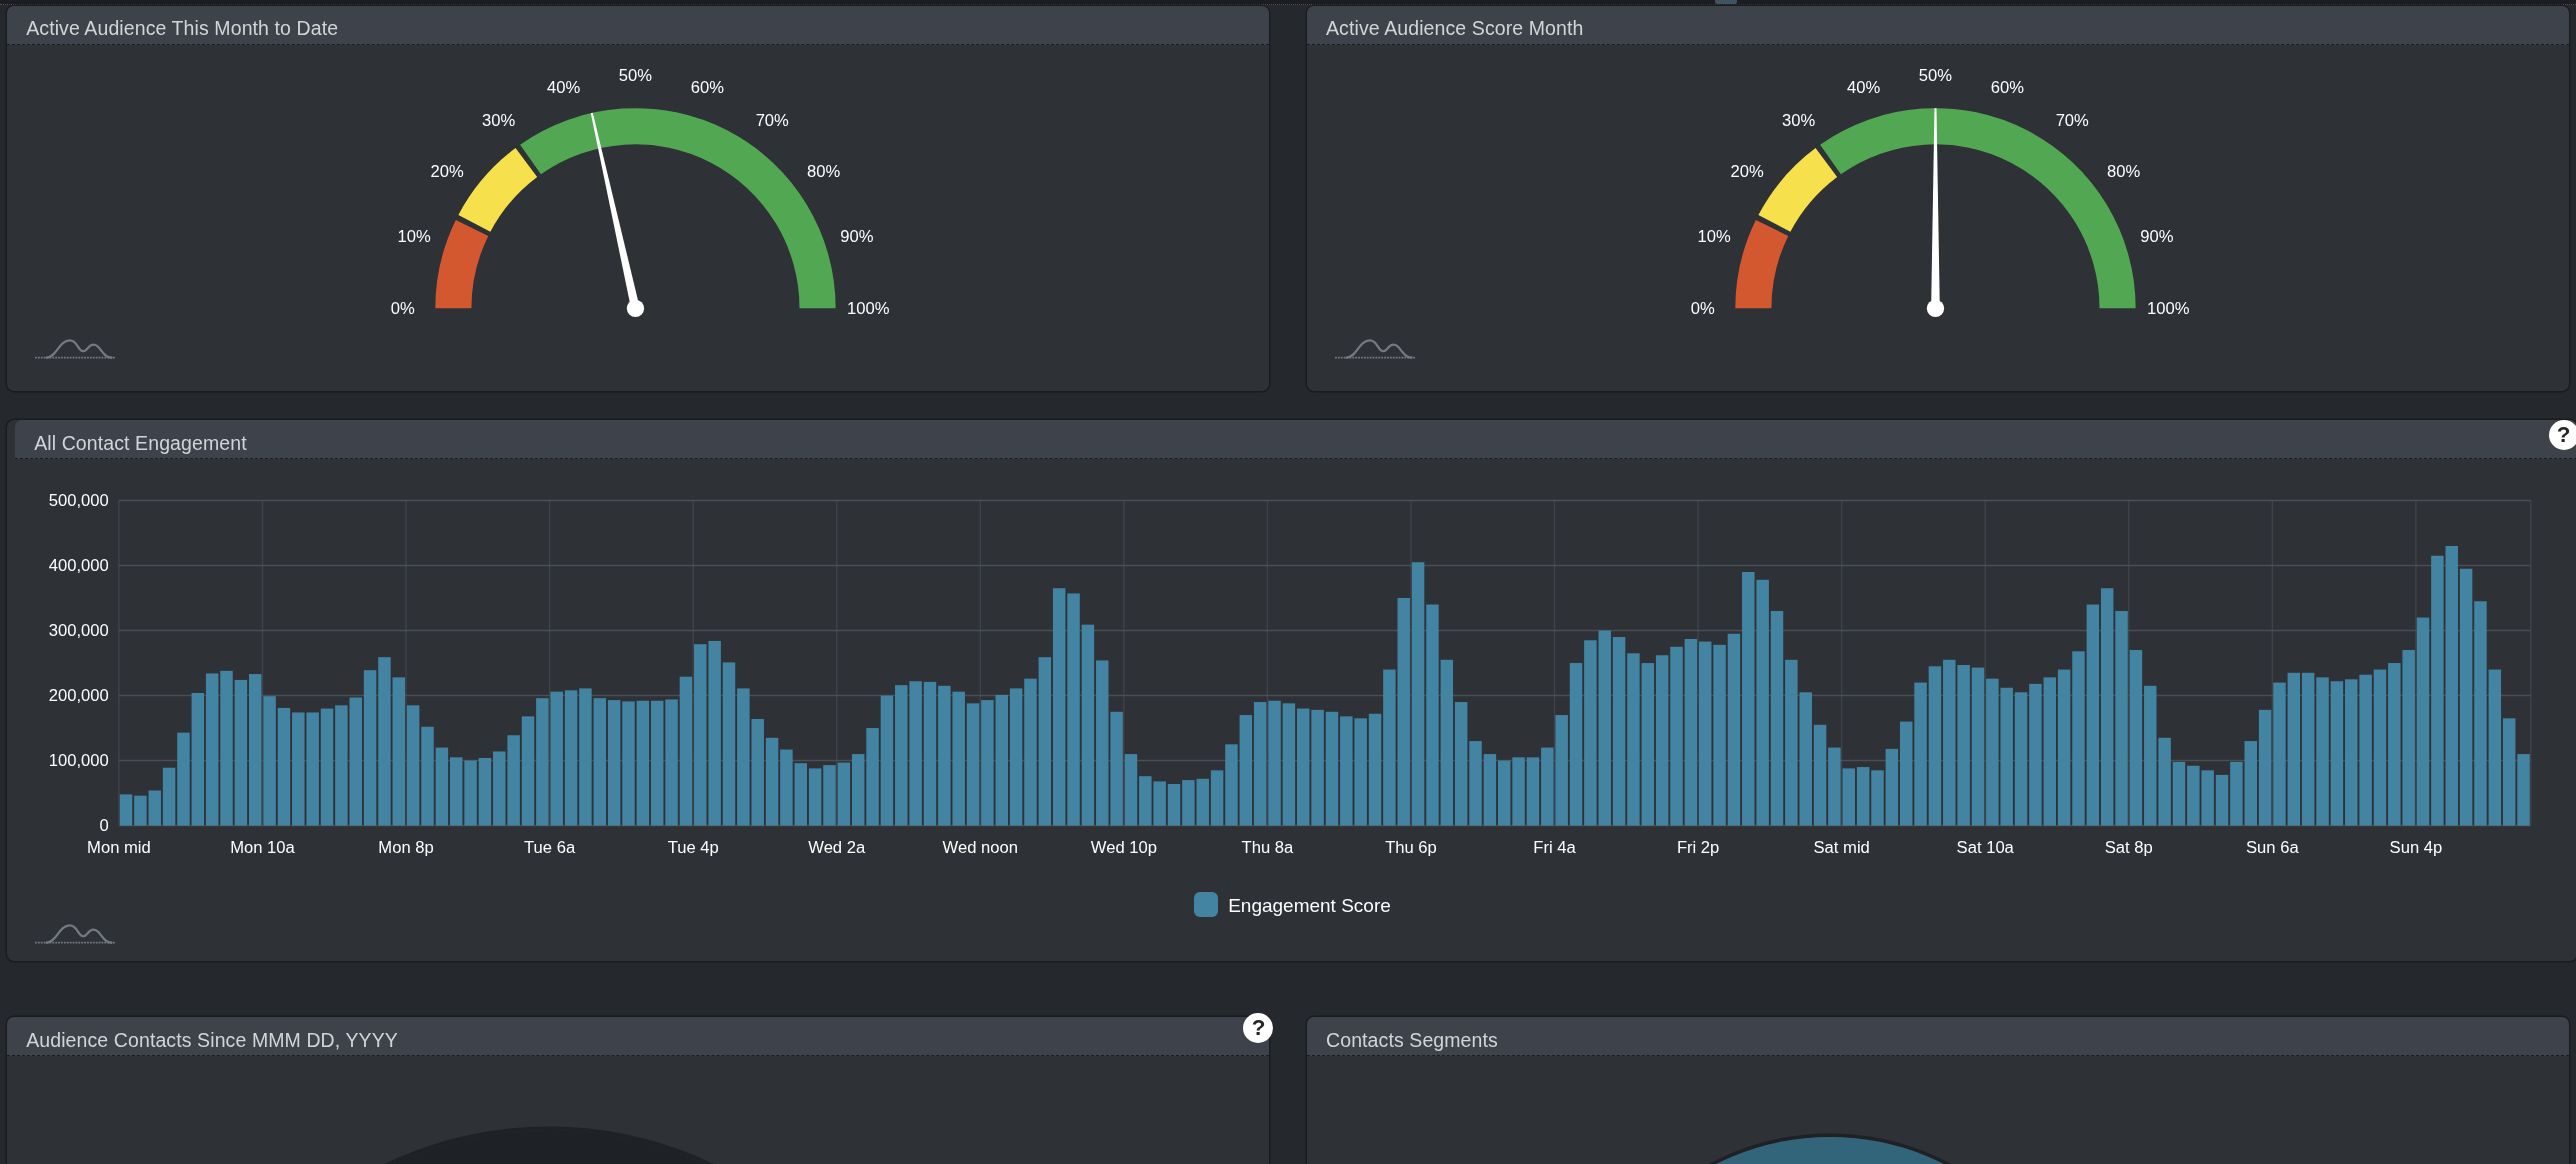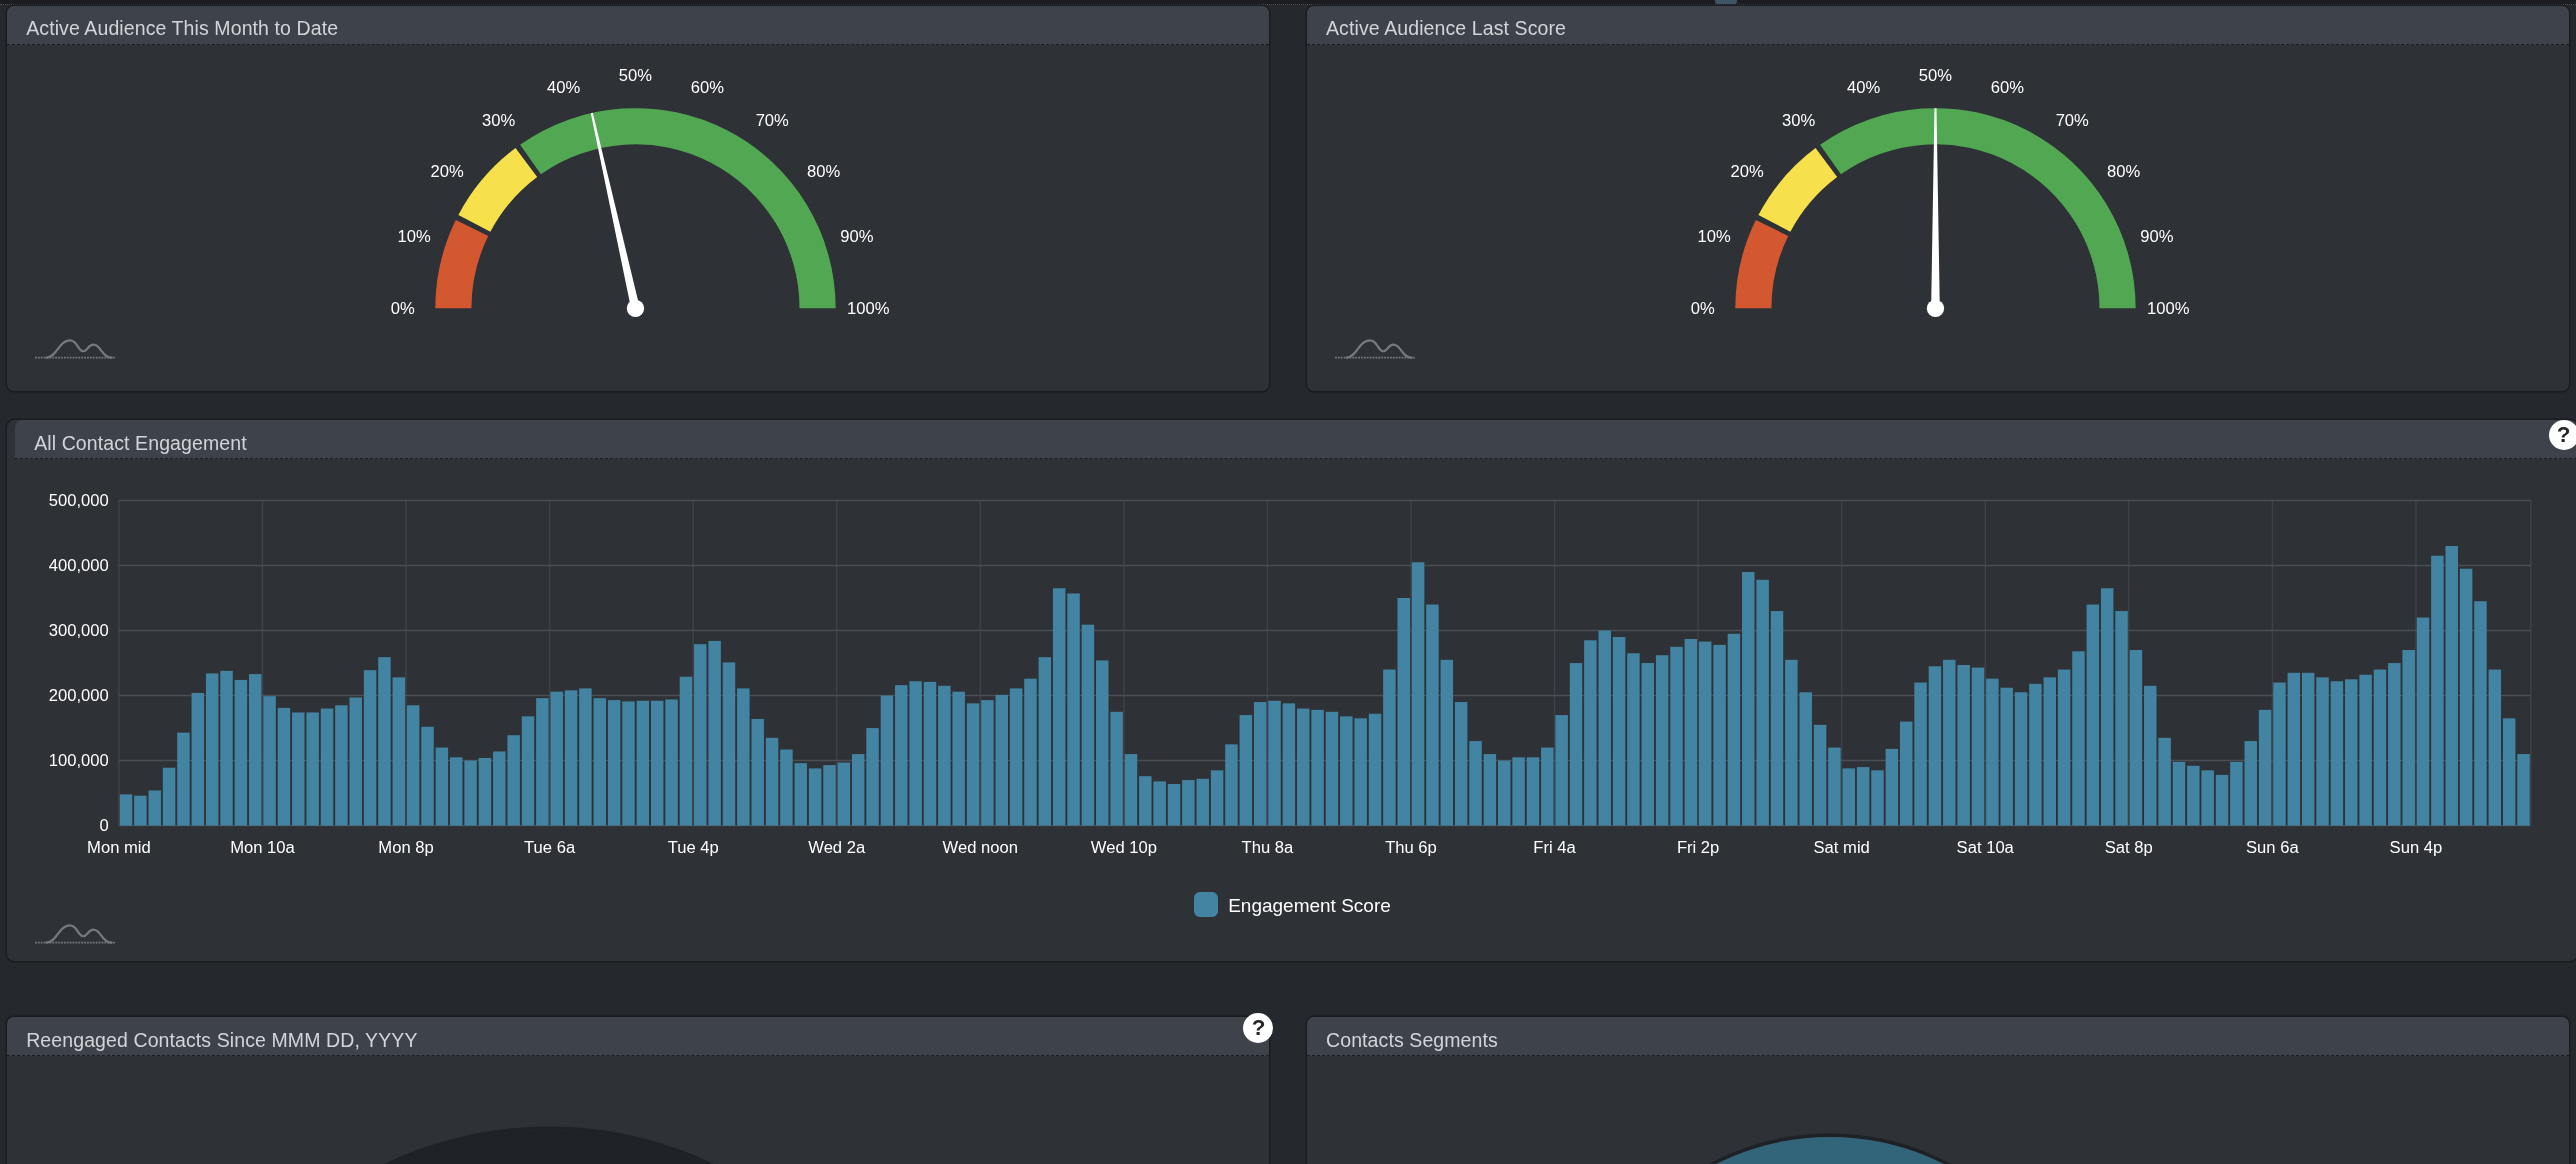--- a/index.html
+++ b/index.html
@@ -87,21 +87,21 @@
       </div>
     <svg class="watermark" style="left:24.6px;bottom:29px;" width="87" height="26" viewBox="0 0 120 36">
       <path d="M4 30 H116" stroke="#82878e" stroke-width="2.5" fill="none" stroke-dasharray="2.5 1.5"></path>
       <path d="M20 30 C34 30 37 6 52 6 C63 6 62 19 70 21 C76 22.5 77 12 85 12 C95 12 97 30 110 30" stroke="#82878e" stroke-width="3" fill="none" stroke-linecap="round"></path>
     </svg>
   </div>
 </section>
 
 <section class="panel" style="left:1307px;top:5.8px;width:1262px;height:385px;">
   <header class="panel-header">
-    <span class="panel-title">Active Audience Last Score</span>
+    <span class="panel-title">Active Audience Score Month</span>
   </header>
   <div class="panel-body">
     <div class="chart-mount">
         <svg width="1262" height="344" viewBox="0 0 1745 476">
           <path d="M592 362.99999999999994 A277 277 0 0 1 620.4380905114981 240.74625915159154 L665.3048611772927 262.81372139859667 A227 227 0 0 0 642 363 Z" fill="#d4582f"></path>
           <path d="M623.993621348729 233.76813697779485 A277 277 0 0 1 703.0317538838243 141.22637379273314 L732.989921052809 181.25771426335893 A227 227 0 0 0 668.2185994446263 257.0951880648355 Z" fill="#f6e04b"></path>
           <path d="M709.3677562296754 136.62299863093057 A277 277 0 0 1 1146 363 L1096 363 A227 227 0 0 0 738.182240664752 177.48527324628606 Z" fill="#52a852"></path>
           <text x="547" y="362.99999999999994" fill="#ffffff" font-size="23" text-anchor="middle" dominant-baseline="central">0%</text>
           <text x="562.7598017529606" y="263.4965278112669" fill="#ffffff" font-size="23" text-anchor="middle" dominant-baseline="central">10%</text>
           <text x="608.496527811267" y="173.73314876182363" fill="#ffffff" font-size="23" text-anchor="middle" dominant-baseline="central">20%</text>
@@ -359,21 +359,21 @@
     </div>
     <svg class="watermark" style="left:24.6px;bottom:14.5px;" width="87" height="26" viewBox="0 0 120 36">
       <path d="M4 30 H116" stroke="#82878e" stroke-width="2.5" fill="none" stroke-dasharray="2.5 1.5"></path>
       <path d="M20 30 C34 30 37 6 52 6 C63 6 62 19 70 21 C76 22.5 77 12 85 12 C95 12 97 30 110 30" stroke="#82878e" stroke-width="3" fill="none" stroke-linecap="round"></path>
     </svg>
   </div>
 </section>
 
 <section class="panel" style="left:7.2px;top:1017px;width:1262px;height:289px;">
   <header class="panel-header">
-    <span class="panel-title">Reengaged Contacts Since MMM DD, YYYY</span>
+    <span class="panel-title">Audience Contacts Since MMM DD, YYYY</span>
   </header>
   <div class="help-badge" style="top:-3.6px;right:-4.3px;">?</div>
   <div class="panel-body">
     <div class="chart-mount">
         <div class="pie" style="height: 752px; width: 752px; left: 166px; top: 73px; background: conic-gradient(from -90deg, rgb(30, 33, 37) 0deg, rgb(30, 33, 37) 353deg, rgb(67, 131, 162) 353deg, rgb(67, 131, 162) 360deg, rgb(48, 107, 128) 2.5deg, rgb(48, 107, 128) 178.5deg, rgb(30, 33, 37) 178.5deg, rgb(30, 33, 37) 179.5deg, rgb(45, 100, 119) 179.5deg, rgb(45, 100, 119) 352deg, rgb(30, 33, 37) 352deg, rgb(30, 33, 37) 360deg);"></div>
       </div>
   </div>
 </section>
 
 <section class="panel" style="left:1307px;top:1017px;width:1262px;height:289px;">

